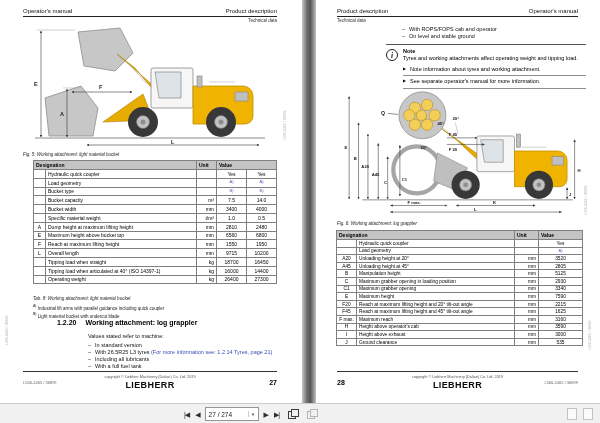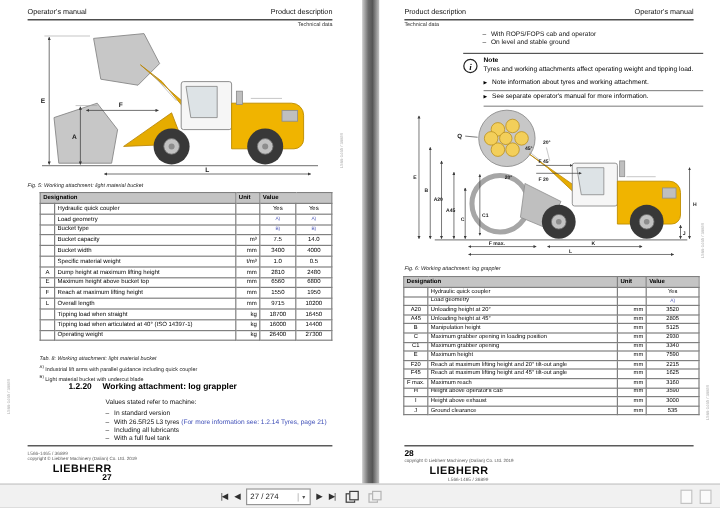--- a/index.html
+++ b/index.html
@@ -69,21 +69,21 @@
     font:italic bold 7.5px "Liberation Serif",serif;color:#111;}
   .note-title{font-size:5.5px;font-weight:bold;}
   .note-text{font-size:5.5px;margin-top:1px;}
   .actions{margin-left:17px;}
   .action{display:flex;gap:4px;font-size:5.5px;padding:2.5px 0 3px;border-bottom:0.7px solid #8f8f8f;}
   .arrow{font-size:4px;line-height:1.6;}
   
   .frule{position:absolute;top:371px;border-top:0.8px solid #333;}
   .p27 .frule{left:23px;right:25px;}
   .p28 .frule{left:21px;right:22px;}
-  .footer{position:absolute;top:375px;display:flex;align-items:flex-start;flex-direction:column;}
+  .footer{position:absolute;top:375px;display:flex;align-items:center;}
   .p27 .footer{left:23px;right:25px;}
   .p28 .footer{left:21px;right:22px;}
   .fside{width:70px;font-size:4px;color:#666;}
   .fcenter{flex:1;text-align:center;}
   .fcopy{font-size:3.8px;color:#555;}
   .flogo{font-size:9px;font-weight:900;letter-spacing:0.4px;color:#0a0a0a;margin-top:0.5px;}
   .fpage{width:70px;font-size:7px;font-weight:bold;color:#000;}
   .p27 .fpage{text-align:right;}
   .p28 .fside{text-align:right;}
   .vcode{position:absolute;font-size:3.5px;color:#b0b0b0;white-space:nowrap;

